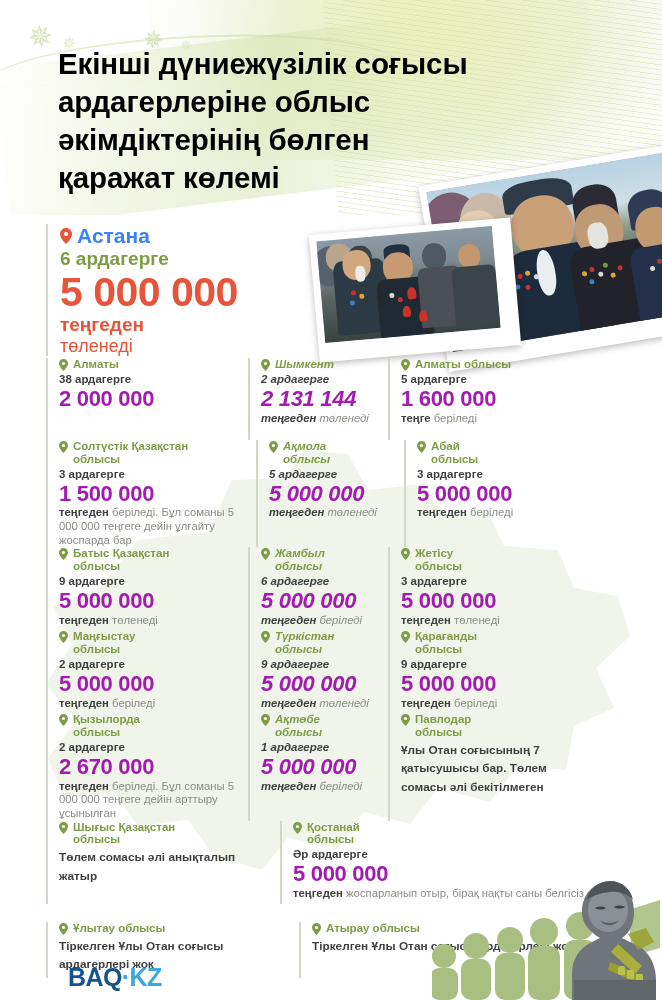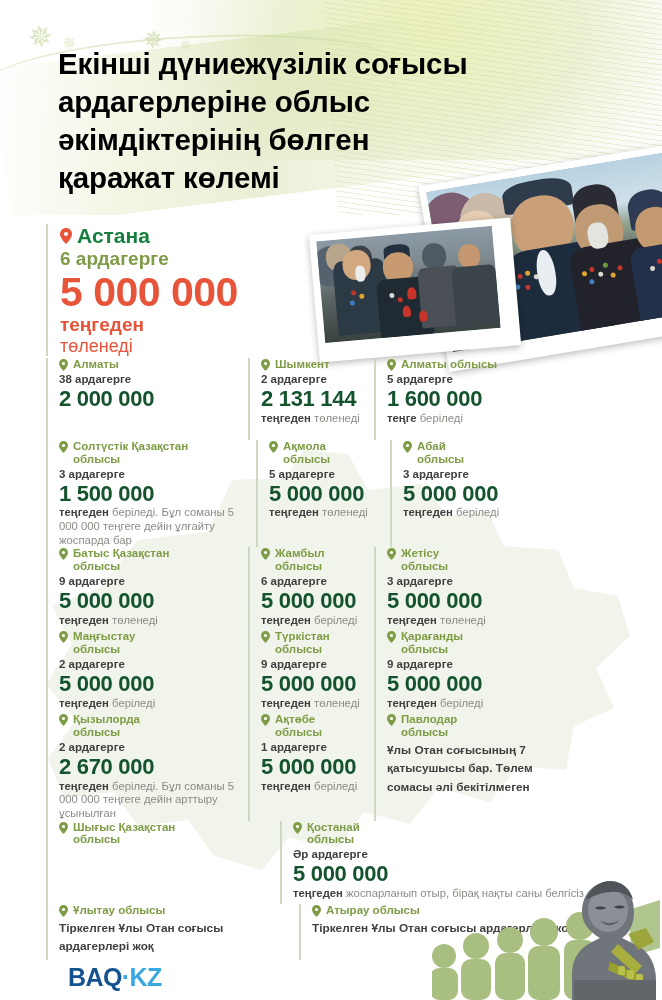--- a/index.html
+++ b/index.html
@@ -143,21 +143,21 @@
   
   .astana {
     position: absolute;
     left: 46px; top: 224px;
     width: 260px;
     border-left: 2px solid #cfd8c4;
     padding-left: 12px;
     box-sizing: border-box;
   }
   .astana .city {
-    font-size: 21px; font-weight: 700; color: #15803d;
+    font-size: 21px; font-weight: 700; color: #3b82f6;
     line-height: 1.1; margin: 0 0 1px 0;
     display: flex; align-items: center; gap: 5px;
   }
   .astana .count {
     font-size: 19px; font-weight: 700; color: #7e9c45;
     line-height: 1.15; margin: 0 0 1px 0;
   }
   .astana .amount {
     font-size: 41px; font-weight: 700; color: #e8543a;
     line-height: 1.0; letter-spacing: -0.5px; margin: 2px 0 1px 0;
@@ -180,58 +180,58 @@
     left: 46px; top: 358px;
     width: 578px;
   }
   .row { display: flex; width: 100%; }
   .card {
     box-sizing: border-box;
     border-left: 2px solid #cfd8c4;
     padding: 0 8px 0 11px;
   }
   .card.c1 { width: 202px; }
-  .card.c2 { width: 126px; }
+  .card.c2 { width: 140px; font-style: italic; }
   .card.c3 { width: 199px; }
 
   .card .head {
     display: flex; align-items: flex-start; gap: 5px;
     color: #7e9c45; font-weight: 700;
     font-size: 11.5px; line-height: 1.12;
     margin-bottom: 2px;
     min-height: 13px;
   }
   .card .head .pin { margin-top: 1px; }
   .card .head .nm { white-space: pre-line; }
   .card .vets {
     font-size: 11.5px; font-weight: 700; color: #3f3f3f;
     line-height: 1.2; margin-bottom: 0px;
   }
   .card .amount {
-    font-size: 22px; font-weight: 700; color: #14532d;
+    font-size: 22px; font-weight: 700; color: #a21caf;
     line-height: 1.08; letter-spacing: -0.3px;
     margin: 0 0 1px 0;
   }
   .card .tail {
     font-size: 11.3px; line-height: 1.21; color: #8b8b86;
     font-weight: 400;
   }
   .card .tail b { color: #3f3f3f; font-weight: 700; }
   .card .plain {
     font-size: 11.8px; line-height: 1.55; color: #3f3f3f;
     font-weight: 700;
   }
 
   .row.r1 { min-height: 82px; }
   .row.r2 { min-height: 87px; gap: 8px; }
   .row.r3 { min-height: 83px; }
   .row.r4 { min-height: 83px; }
   .row.r5 { min-height: 92px; }
   .row.r6 { min-height: 83px; }
-  .row.r7 { min-height: 56px; }
+  .row.r7 { min-height: 56px; margin-top: 18px; }
 
   
   .card.w1 { width: 234px; }
   .card.w2 { width: 325px; }
   .card.h1 { width: 253px; }
   .card.h2 { width: 325px; }
 
   
   .soldier-wrap {
     position: absolute;
@@ -579,20 +579,21 @@
     <div class="row r6">
       <div class="card w1">
           <div class="head">
             <svg class="pin" width="9" height="12" viewBox="0 0 12 16">
               <path fill="#7e9c45" d="M6 0C2.7 0 0 2.7 0 6c0 4.4 6 10 6 10s6-5.6 6-10c0-3.3-2.7-6-6-6z"></path>
               <circle cx="6" cy="6" r="2.1" fill="#ffffff"></circle>
             </svg>
             <span class="nm">Шығыс Қазақстан
 облысы</span>
           </div>
+          <div class="plain">Төлем сомасы әлі анықталып жатыр</div>
         </div>
       <div class="card w2">
           <div class="head">
             <svg class="pin" width="9" height="12" viewBox="0 0 12 16">
               <path fill="#7e9c45" d="M6 0C2.7 0 0 2.7 0 6c0 4.4 6 10 6 10s6-5.6 6-10c0-3.3-2.7-6-6-6z"></path>
               <circle cx="6" cy="6" r="2.1" fill="#ffffff"></circle>
             </svg>
             <span class="nm">Қостанай
 облысы</span>
           </div>

